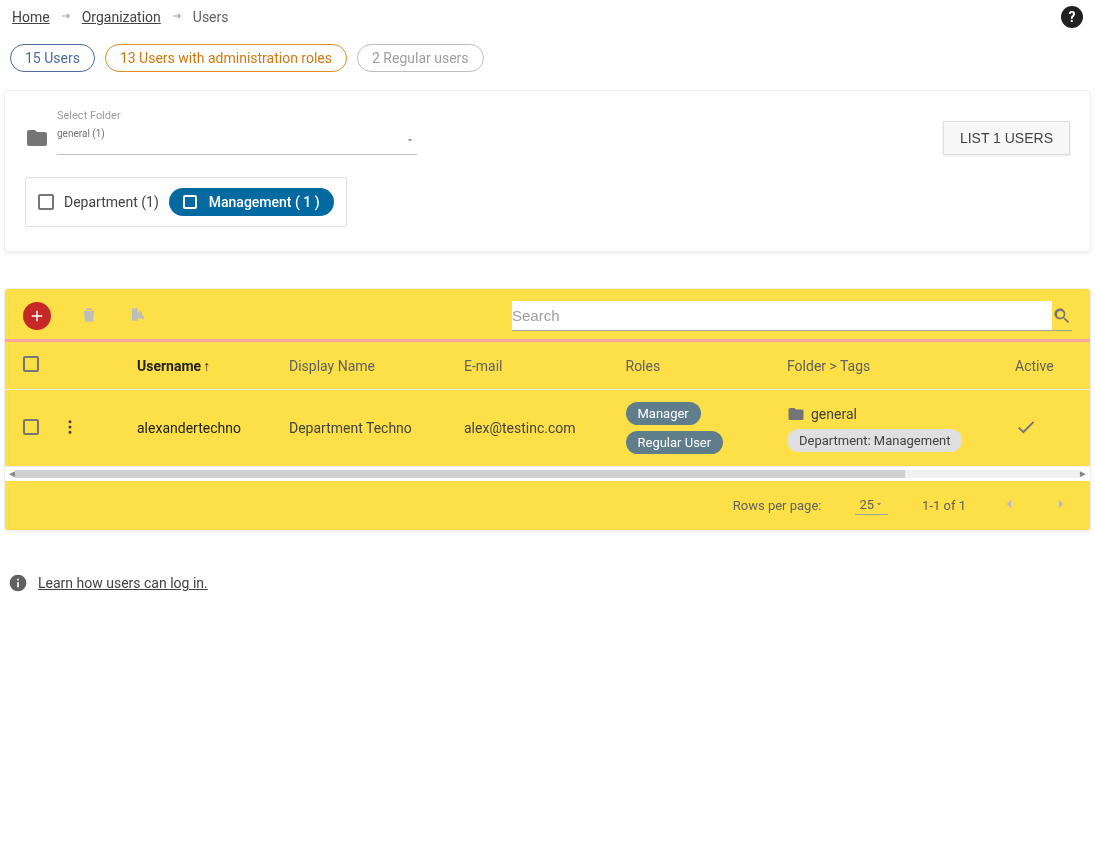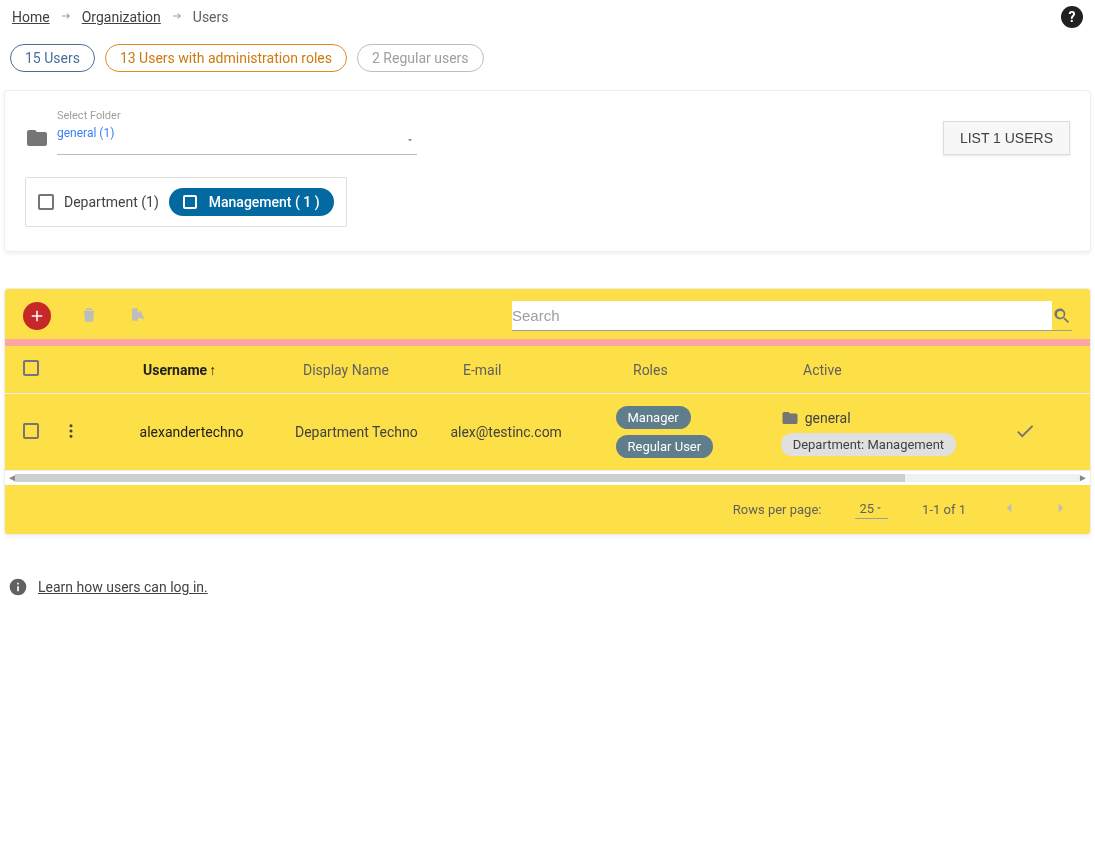--- a/index.html
+++ b/index.html
@@ -16,47 +16,47 @@
   .chip { border-radius: 16px; padding: 5px 14px; font-size: 14px; cursor: pointer; border: 1px solid transparent; }
   .chip-outline-blue { border-color: #4a6b9c; color: #4a6b9c; }
   .chip-outline-orange { border-color: #e08b1f; color: #cc7a10; }
   .chip-outline-grey { border-color: #bdbdbd; color: #9e9e9e; }
 
   .filter-box { margin: 0 4px; border: 1px solid #eee; border-radius: 4px; background: #fff; box-shadow: 0 2px 4px rgba(0,0,0,.06); padding: 18px 20px 24px; }
   .folder-row { display: flex; align-items: flex-end; }
   .folder-icon svg { width: 24px; height: 24px; fill: #757575; margin-right: 8px; margin-bottom: 2px;}
   .folder-select { width: 360px; border-bottom: 1px solid #bdbdbd; padding-bottom: 14px; position: relative; }
   .folder-select .label { font-size: 11px; color: #9e9e9e; display:block; margin-bottom: 2px;}
-  .folder-select .value { font-size: 12px; color: #3b82f6; }
+  .folder-select .value { font-size: 10px; color: #737373; }
   .folder-select .caret { position: absolute; right: 2px; bottom: 6px; }
   .caret svg { width: 10px; height: 10px; fill: #757575; }
   .list-btn { margin-left: auto; border: 1px solid #ddd; background: #f7f7f7; padding: 8px 16px; font-size: 14px; font-weight: 500; color: #424242; cursor: pointer; box-shadow: 0 1px 2px rgba(0,0,0,.1); }
 
   .tag-filter-row { margin-top: 22px; display: inline-flex; align-items: center; border: 1px solid #e0e0e0; border-radius: 2px; padding: 10px 12px; gap: 10px; }
   .cbox { width: 16px; height: 16px; border: 2px solid #757575; border-radius: 2px; display: inline-block; }
   .pill-dark { background: #0369a1; border-radius: 16px; padding: 6px 14px; display: inline-flex; align-items: center; gap: 12px; color: #fff; font-weight: 500; }
   .pill-dark .cbox-white { width: 14px; height: 14px; border: 2px solid #fff; border-radius: 2px; }
 
   .table-card { margin: 36px 4px 0; border: 1px solid #eee; border-radius: 4px; background: #fde047; box-shadow: 0 2px 4px rgba(0,0,0,.06); overflow: hidden; }
   .toolbar { display: flex; align-items: center; padding: 12px 18px 8px; gap: 28px; }
   .fab { width: 28px; height: 28px; border-radius: 50%; background: #c62828; display:flex; align-items:center; justify-content:center; cursor:pointer;}
   .fab svg { width: 18px; height: 18px; fill: #fff; }
   .tool-icon { cursor: pointer; }
   .tool-icon svg { width: 20px; height: 20px; fill: #bdbdbd; }
   .search-wrap { margin-left: auto; width: 560px; border-bottom: 1px solid #9e9e9e; display:flex; align-items:center; }
   .search-wrap input { border:none; outline:none; flex:1; font-size:15px; padding: 6px 0; color:#424242; }
   .search-wrap input::placeholder { color:#9e9e9e; }
   .search-wrap svg { width:20px; height:20px; fill:#757575; }
 
-  .thead { display:flex; align-items:center; padding: 14px 18px; border-top:7px solid #fca5a5; border-bottom:1px solid #eee; color:#616161; font-size:14px; }
+  .thead { display:flex; align-items:center; padding: 14px 18px; border-top:3px solid #fca5a5; border-bottom:1px solid #eee; color:#616161; font-size:14px; }
   .col-check { width: 40px; }
   .col-menu { width: 80px; }
   .col-user { width: 160px; font-weight:700; color:#212121;}
   .col-disp { width: 160px; }
-  .col-email { width: 170px; }
+  .col-email { width: 170px; margin-left: 23px; }
   .col-roles { width: 170px; }
   .col-folder { width: 240px; }
   .col-active { width: 60px; text-align:left; }
   .sort-arrow { margin-left: 2px; }
 
   .trow { display:flex; align-items:center; padding: 12px 18px; border-bottom:1px solid #eee; font-size:14px; color:#424242; }
   .trow .col-roles, .trow .col-folder { display:flex; flex-direction:column; gap:6px; align-items:flex-start;}
   .role-chip { border-radius: 14px; padding: 4px 12px; font-size: 13px; color:#fff; }
   .role-blue { background:#607d8b; }
   .role-gray { background:#607d8b; }
@@ -151,20 +151,21 @@
     </div>
   </div>
 
   <div class="thead">
     <div class="col-check"><span class="cbox"></span></div>
     <div class="col-menu"></div>
     <div class="col-user"><span>Username</span><span class="sort-arrow">↑</span></div>
     <div class="col-disp">Display Name</div>
     <div class="col-email">E-mail</div>
     <div class="col-roles">Roles</div>
+    <div class="col-folder">Folder &gt; Tags</div>
     <div class="col-active">Active</div>
   </div>
 
   <div class="trow">
     <div class="col-check"><span class="cbox"></span></div>
     <div class="col-menu"><span class="dots"><svg viewBox="0 0 24 24">
             <path d="M12 7a2 2 0 1 0 0-4 2 2 0 0 0 0 4zm0 7a2 2 0 1 0 0-4 2 2 0 0 0 0 4zm0 7a2 2 0 1 0 0-4 2 2 0 0 0 0 4z"></path>
           </svg></span></div>
     <div class="col-user" style="font-weight:400;">alexandertechno</div>
     <div class="col-disp">Department Techno</div>

